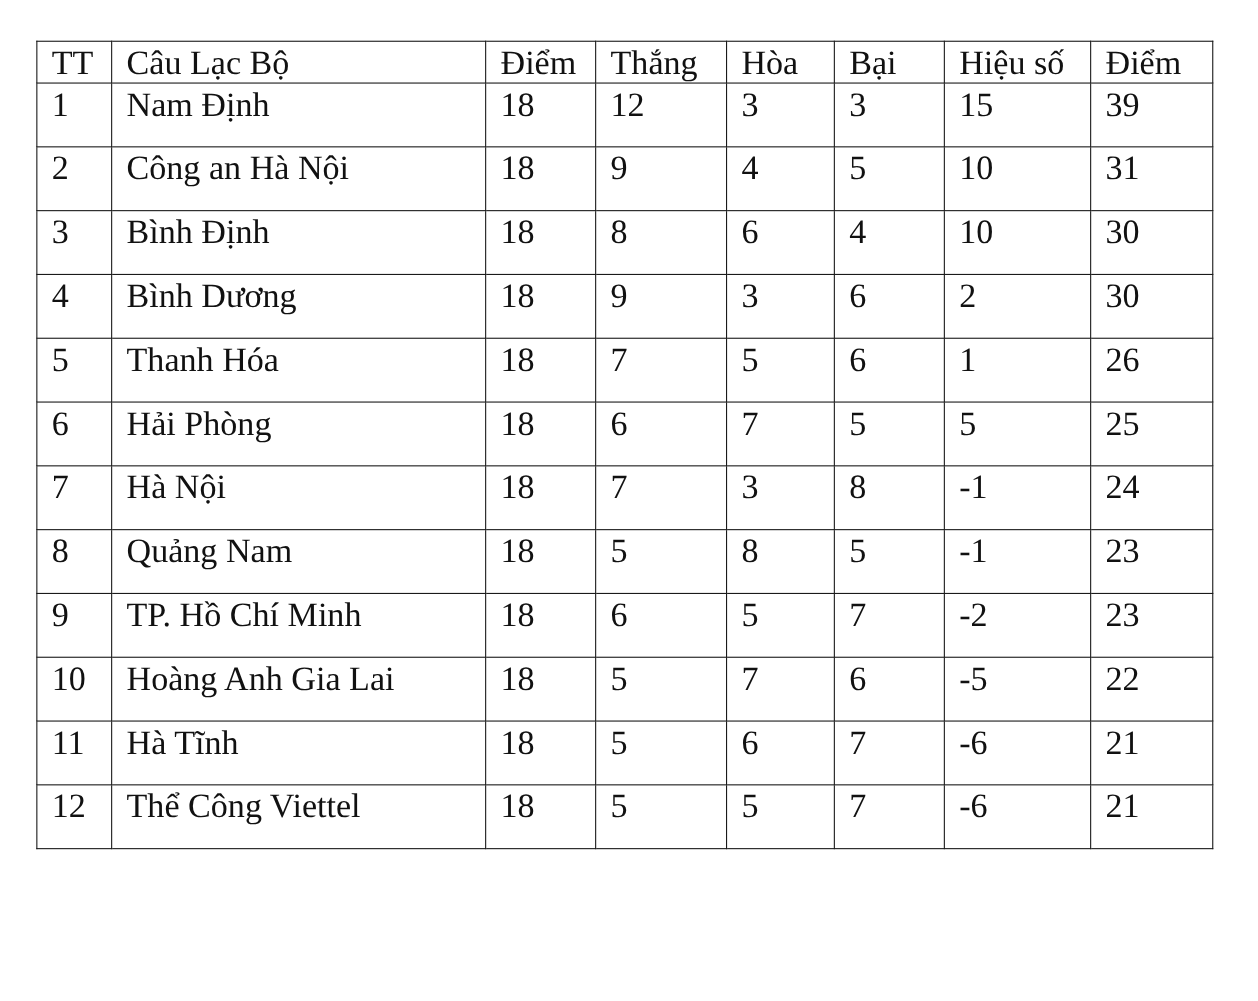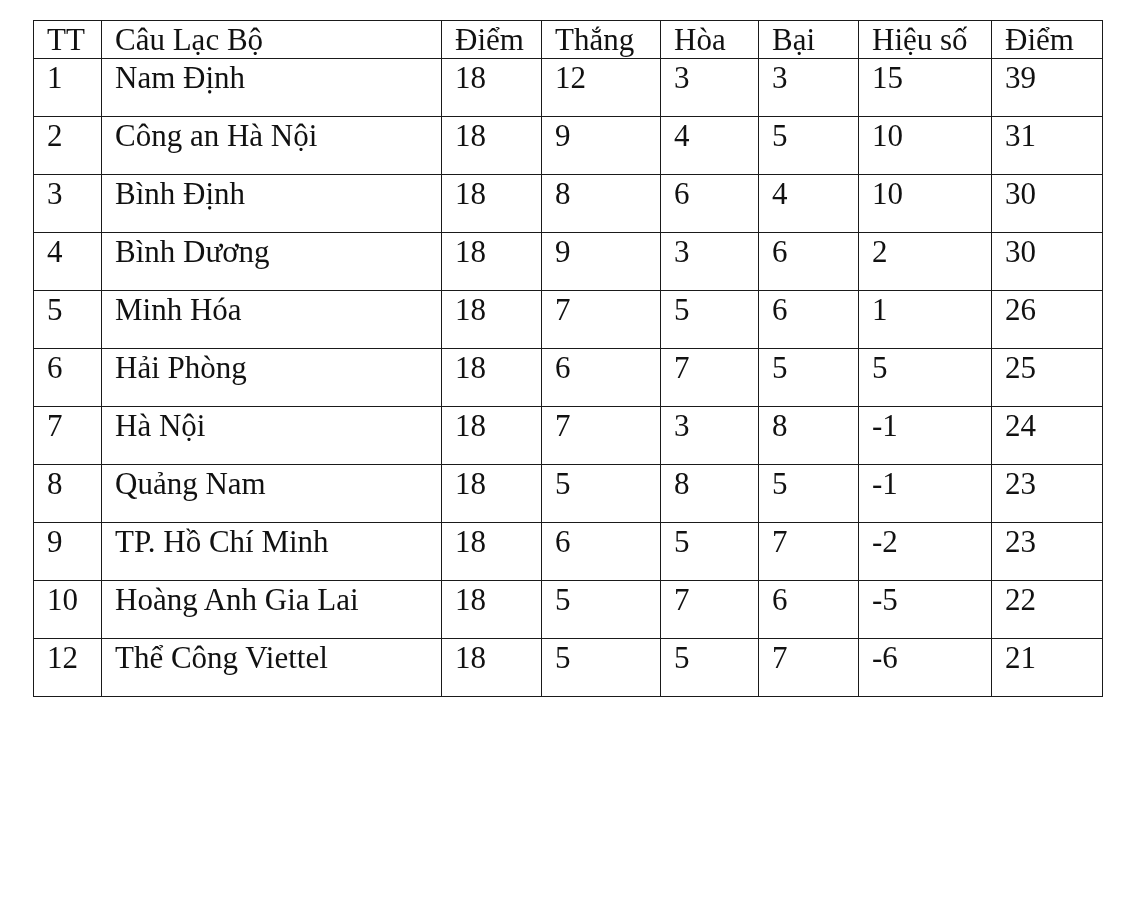--- a/index.html
+++ b/index.html
@@ -11,21 +11,21 @@
       width: 1144px;
       height: 910px;
       position: relative;
       overflow: hidden;
       font-family: "Liberation Serif", "DejaVu Serif", serif;
       color: #111111;
     }
     table.standings {
       position: absolute;
       left: 33px;
-      top: 20px;
+      top: 37px;
       border-collapse: collapse;
       table-layout: fixed;
       width: 1069px;
       border-radius: 12px;
     }
     table.standings col.c-tt    { width: 68px; }
     table.standings col.c-club  { width: 340px; }
     table.standings col.c-tran  { width: 100px; }
     table.standings col.c-thang { width: 119px; }
     table.standings col.c-hoa   { width: 98px; }
@@ -118,21 +118,21 @@
       <td>Bình Dương</td>
       <td>18</td>
       <td>9</td>
       <td>3</td>
       <td>6</td>
       <td>2</td>
       <td>30</td>
     </tr>
     <tr>
       <td>5</td>
-      <td>Minh Hóa</td>
+      <td>Thanh Hóa</td>
       <td>18</td>
       <td>7</td>
       <td>5</td>
       <td>6</td>
       <td>1</td>
       <td>26</td>
     </tr>
     <tr>
       <td>6</td>
       <td>Hải Phòng</td>
@@ -175,20 +175,30 @@
     </tr>
     <tr>
       <td>10</td>
       <td>Hoàng Anh Gia Lai</td>
       <td>18</td>
       <td>5</td>
       <td>7</td>
       <td>6</td>
       <td>-5</td>
       <td>22</td>
+    </tr>
+    <tr>
+      <td>11</td>
+      <td>Hà Tĩnh</td>
+      <td>18</td>
+      <td>5</td>
+      <td>6</td>
+      <td>7</td>
+      <td>-6</td>
+      <td>21</td>
     </tr>
     <tr>
       <td>12</td>
       <td>Thể Công Viettel</td>
       <td>18</td>
       <td>5</td>
       <td>5</td>
       <td>7</td>
       <td>-6</td>
       <td>21</td>

